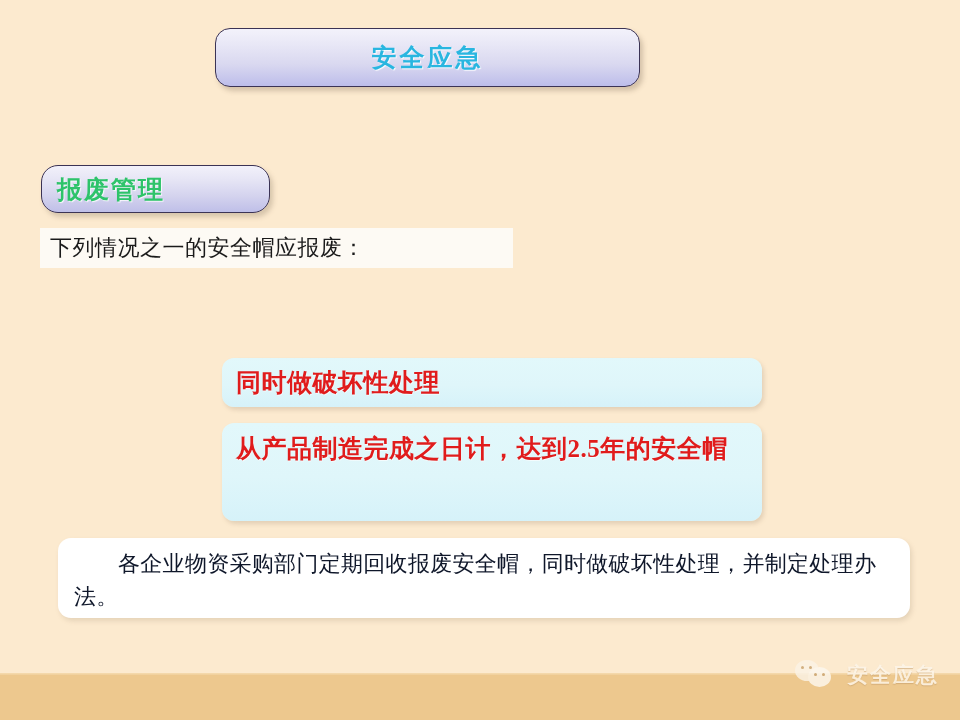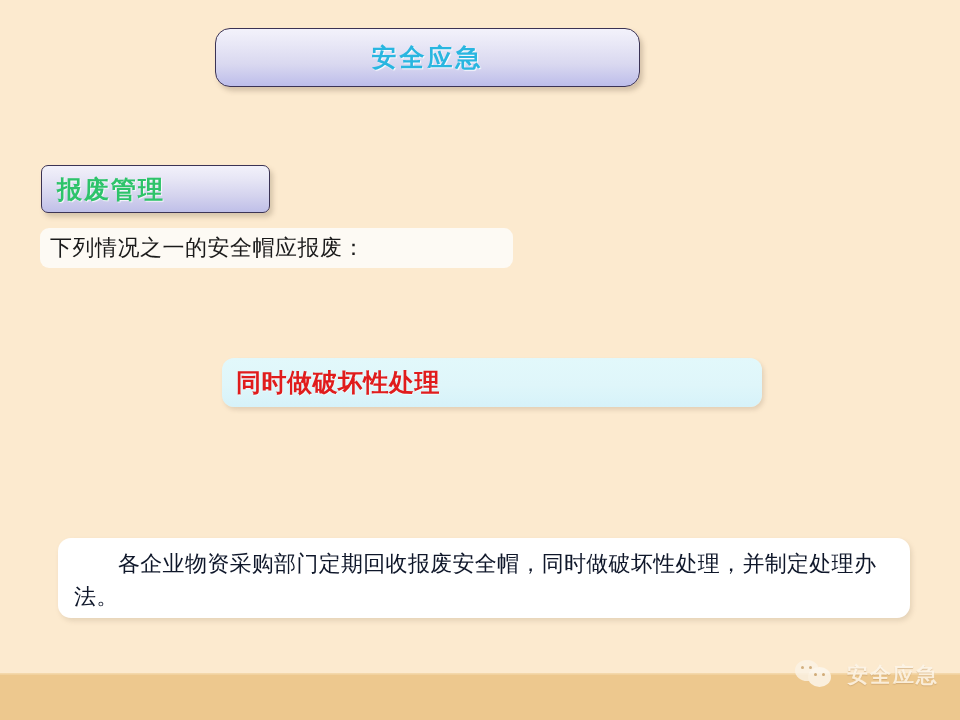--- a/index.html
+++ b/index.html
@@ -65,21 +65,21 @@
   }
 
   
   #scrap-tag {
     position: absolute;
     left: 41px;
     top: 165px;
     width: 229px;
     height: 48px;
     border: 1.3px solid #3b3355;
-    border-radius: 7px;
+    border-radius: 17px;
     background: linear-gradient(to bottom, #f2f1fa 0%, #e6e5f5 30%, #d4d3ee 65%, #bfbfe8 100%);
     box-shadow: 3px 4px 5px rgba(120, 100, 80, 0.28);
     display: flex;
     align-items: center;
     box-sizing: border-box;
     padding-left: 15px;
   }
   #scrap-tag .tag-text {
     font-family: "DejaVu Sans", "Liberation Sans", sans-serif;
     font-size: 25px;
@@ -90,21 +90,21 @@
   }
 
   
   #intro-box {
     position: absolute;
     left: 40px;
     top: 228px;
     width: 473px;
     height: 40px;
     background: #fdfaf4;
-    border-radius: 9px;
+    border-radius: 0;
     display: flex;
     align-items: center;
     box-sizing: border-box;
     padding-left: 10px;
   }
   #intro-box .intro-text {
     font-size: 22px;
     color: #1a1a1a;
     letter-spacing: 0.5px;
   }
@@ -227,20 +227,23 @@
 
   <div id="intro-box">
     <span class="intro-text">下列情况之一的安全帽应报废：</span>
   </div>
 
 
   <div id="cyan-box-2" class="cyan-box">
     <span class="cyan-text">同时做破坏性处理</span>
   </div>
 
+  <div id="cyan-box-3" class="cyan-box">
+    <span class="cyan-text">从产品制造完成之日计，达到2.5年的安全帽</span>
+  </div>
 
   <div id="note-box">
     <span class="note-text">各企业物资采购部门定期回收报废安全帽，同时做破坏性处理，并制定处理办法。</span>
   </div>
 
   <div id="watermark">
     <span class="wechat-icon">
       <span class="bubble-back"></span>
       <span class="bubble-front"></span>
       <span class="dot d1"></span>

